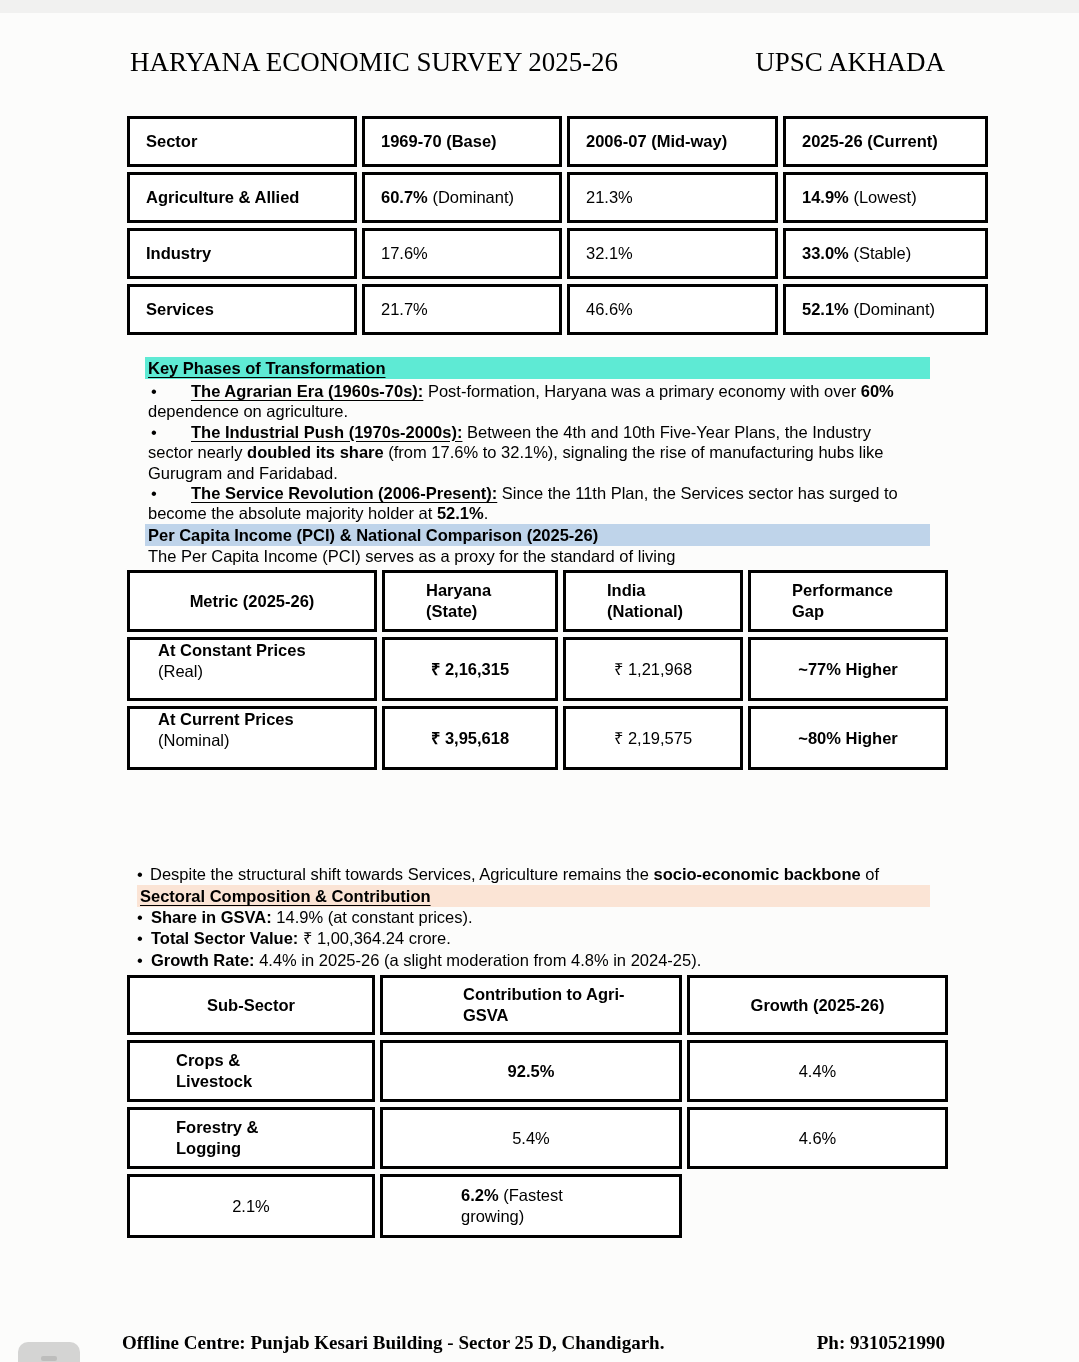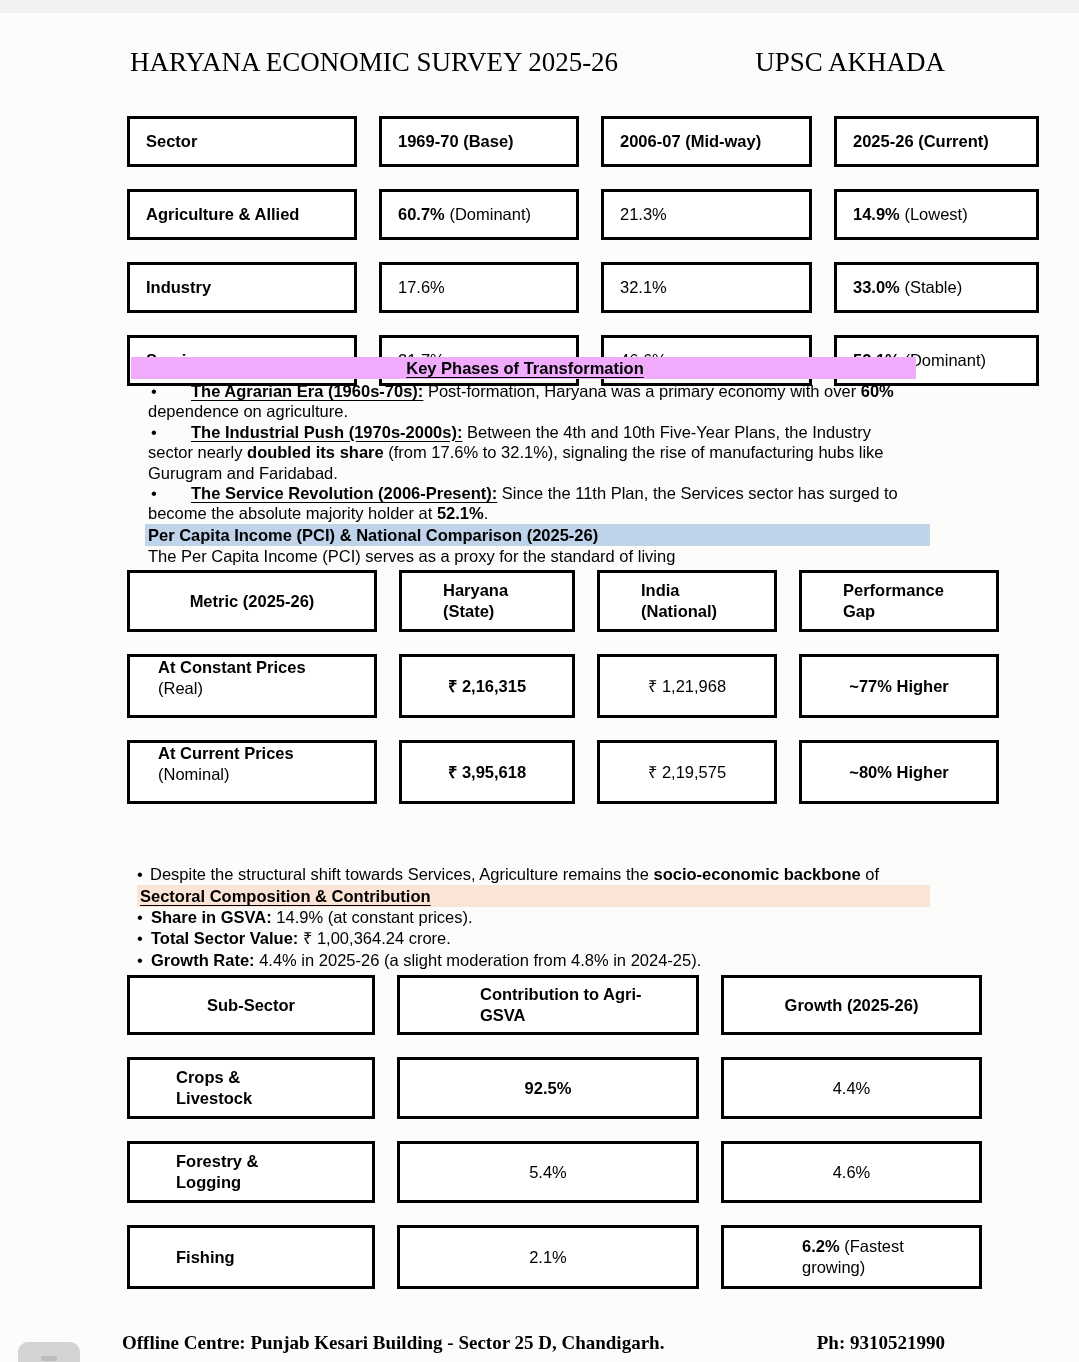--- a/index.html
+++ b/index.html
@@ -6,21 +6,21 @@
   .page{position:relative;width:1079px;height:1362px;background:#fcfcfb;overflow:hidden;
         font-family:"Liberation Sans",sans-serif;color:#000;}
   .topstrip{position:absolute;left:0;top:0;width:1079px;height:13px;background:#f1f1f0;}
 
   
   .doc-header{position:absolute;left:130px;top:44px;width:815px;display:flex;
               justify-content:space-between;align-items:baseline;
               font-family:"Liberation Serif",serif;font-size:27px;line-height:36px;gap:24px;}
 
   
-  .grid{position:absolute;display:grid;gap:22px;}
+  .grid{position:absolute;display:grid;gap:5px;}
   .tc{border:3px solid #000;background:#ffffff;display:flex;align-items:center;
       font-size:16.5px;line-height:21px;}
   .tc.center{justify-content:center;text-align:center;}
   .pl16{padding-left:16px;} .pl28{padding-left:28px;} .pl38{padding-left:41px;}
   .pl46{padding-left:46px;} .pl78{padding-left:78px;} .pl80{padding-left:80px;}
   .hb{font-weight:bold;}
   .pre{white-space:pre-line;}
   b{font-weight:bold;}
 
   #table1{left:127px;top:116px;width:861px;grid-template-columns:230px 200px 211px 205px;
@@ -28,21 +28,21 @@
   #table2{left:127px;top:570px;width:821px;grid-template-columns:250px 176px 180px 200px;
           grid-template-rows:62px 64px 64px;}
   #table3{left:127px;top:975px;width:821px;grid-template-columns:248px 302px 261px;
           grid-template-rows:60px 62px 62px 64px;}
   .metric-cell{display:flex;flex-direction:column;align-items:flex-start;justify-content:flex-start;}
 
   
   .bar{position:absolute;height:22px;line-height:22px;font-weight:bold;font-size:16.5px;
        padding-left:3px;}
   .u{text-decoration:underline;text-underline-offset:3px;}
-  #kp-bar{left:131px;top:357px;width:782px;background:#f0abfc;text-align:center;}
+  #kp-bar{left:145px;top:357px;width:782px;background:#5eead4;}
   #pci-bar{left:145px;top:524px;width:782px;background:#bfd4ea;}
   #red-bar{left:137px;top:814px;width:790px;height:31px;line-height:31px;
            font-size:21.5px;background:#fa7a72;padding-left:5px;}
   #peach-bar{left:137px;top:885px;width:790px;background:#fbe4d5;}
 
   
   #kp-list{position:absolute;left:148px;top:381px;width:757px;font-size:16.5px;line-height:20.4px;}
   #kp-list p{margin:0;}
   .blt{display:inline-block;width:40px;padding-left:3px;}
   .blt::before{content:"\2022";}
@@ -227,23 +227,20 @@
         <span class="pre">Forestry &amp;
 Logging</span>
       </div>
     <div class="tc center">
         <span><b></b><span>5.4%</span></span>
       </div>
     <div class="tc center">
         <span><b></b><span>4.6%</span></span>
       </div>
 
-    <div class="tc pl46 hb">
-        <span class="pre">Fishing</span>
-      </div>
     <div class="tc center">
         <span><b></b><span>2.1%</span></span>
       </div>
     <div class="tc pl78">
         <span class="pre"><b>6.2%</b><span> (Fastest
 growing)</span></span>
       </div>
   </div>
 
   <div class="doc-footer">

